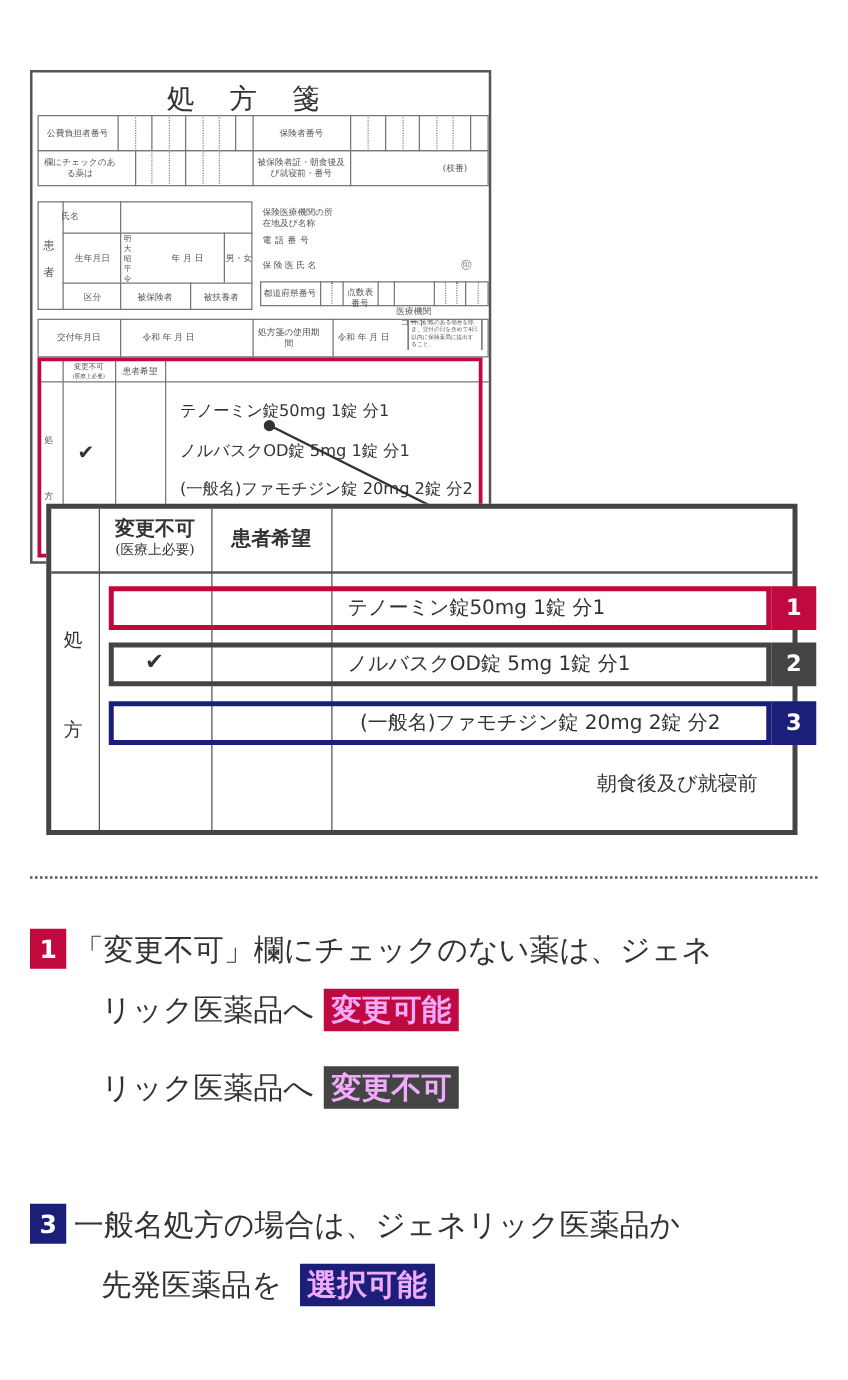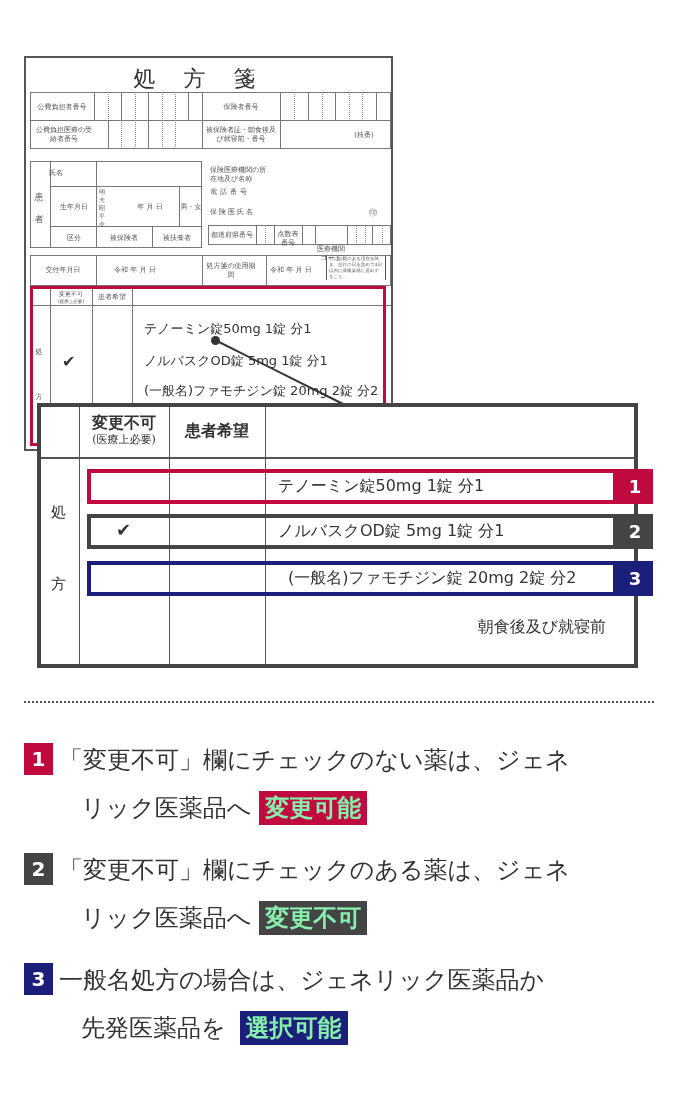--- a/index.html
+++ b/index.html
@@ -36,21 +36,21 @@
   .c-check { position: absolute; font-size: 18px; color: #333; }
   .c-footer { position: absolute; right: 28px; top: 210px; font-size: 16px; color: #333; }
 
   
   .divider { position: absolute; left: 24px; top: 701px; width: 630px; height: 0; border-top: 2px dotted #555; }
 
   
   .note { position: absolute; left: 24px; width: 640px; font-size: 24px; line-height: 48px; color: #333; }
   .note-badge { display: inline-block; width: 29px; height: 32px; line-height: 32px; text-align: center; color: #fff; font-weight: bold; font-size: 20px; vertical-align: 2px; margin-right: 6px; }
   .note-line2 { padding-left: 57px; }
-  .note-tag { display: inline-block; color: #86efac; padding: 0 6px; line-height: 34px; font-weight: bold; margin-left: 8px; }
+  .note-tag { display: inline-block; color: #f0abfc; padding: 0 6px; line-height: 34px; font-weight: bold; margin-left: 8px; }
 </style>
 </head>
 <body>
 
 <div class="form">
   <div class="form-title serif">処方箋</div>
 
   <div class="bx" style="left:4px;top:34px;width:361px;height:29px;"></div>
   <div class="ft serif" style="left:6px;top:45px;width:60px;">公費負担者番号</div>
   <div class="vl" style="left:68px;top:34px;height:29px;"></div>
@@ -66,21 +66,21 @@
   <div class="vl" style="left:254px;top:34px;height:29px;"></div>
   <div class="vd" style="left:268px;top:34px;height:29px;"></div>
   <div class="vl" style="left:282px;top:34px;height:29px;"></div>
   <div class="vd" style="left:296px;top:34px;height:29px;"></div>
   <div class="vl" style="left:309px;top:34px;height:29px;"></div>
   <div class="vd" style="left:323px;top:34px;height:29px;"></div>
   <div class="vd" style="left:336px;top:34px;height:29px;"></div>
   <div class="vl" style="left:350px;top:34px;height:29px;"></div>
 
   <div class="bx" style="left:4px;top:62px;width:361px;height:29px;"></div>
-  <div class="ft serif" style="left:8px;top:68px;width:60px;">公費負担医療の受給者番号</div>
+  <div class="ft serif" style="left:8px;top:68px;width:60px;">欄にチェックのある薬は</div>
   <div class="vl" style="left:82px;top:62px;height:29px;"></div>
   <div class="vd" style="left:95px;top:62px;height:29px;"></div>
   <div class="vd" style="left:109px;top:62px;height:29px;"></div>
   <div class="vl" style="left:122px;top:62px;height:29px;"></div>
   <div class="vd" style="left:136px;top:62px;height:29px;"></div>
   <div class="vd" style="left:149px;top:62px;height:29px;"></div>
   <div class="vl" style="left:176px;top:62px;height:29px;"></div>
   <div class="ft serif" style="left:180px;top:68px;width:70px;">被保険者証・朝食後及び就寝前・番号</div>
   <div class="vl" style="left:254px;top:62px;height:29px;"></div>
   <div class="ft serif" style="left:318px;top:73px;width:40px;">(枝番)</div>
@@ -184,20 +184,19 @@
 <div class="c-badge" style="left:617px;top:561px;height:35px;line-height:35px;background:#1c1f7a;">3</div>
 
 <div class="divider"></div>
 
 <div class="note" style="top:736px;">
   <div><span class="note-badge" style="background:#c0093f;">1</span><span>「変更不可」欄にチェックのない薬は、ジェネ</span></div>
   <div class="note-line2"><span>リック医薬品へ</span><span class="note-tag" style="background:#c0093f;">変更可能</span></div>
 </div>
 
 <div class="note" style="top:846px;">
-  <div><span class="note-badge" style="background:#444;">2</span><span>「変更不可」欄にチェックのある薬は、ジェネ</span></div>
   <div class="note-line2"><span>リック医薬品へ</span><span class="note-tag" style="background:#444;">変更不可</span></div>
 </div>
 
 <div class="note" style="top:956px;">
   <div><span class="note-badge" style="background:#1c1f7a;">3</span><span>一般名処方の場合は、ジェネリック医薬品か</span></div>
   <div class="note-line2" style="padding-left:57px;"><span>先発医薬品を</span><span class="note-tag" style="background:#1c1f7a;margin-left:14px;">選択可能</span></div>
 </div>
 
 </body></html>

